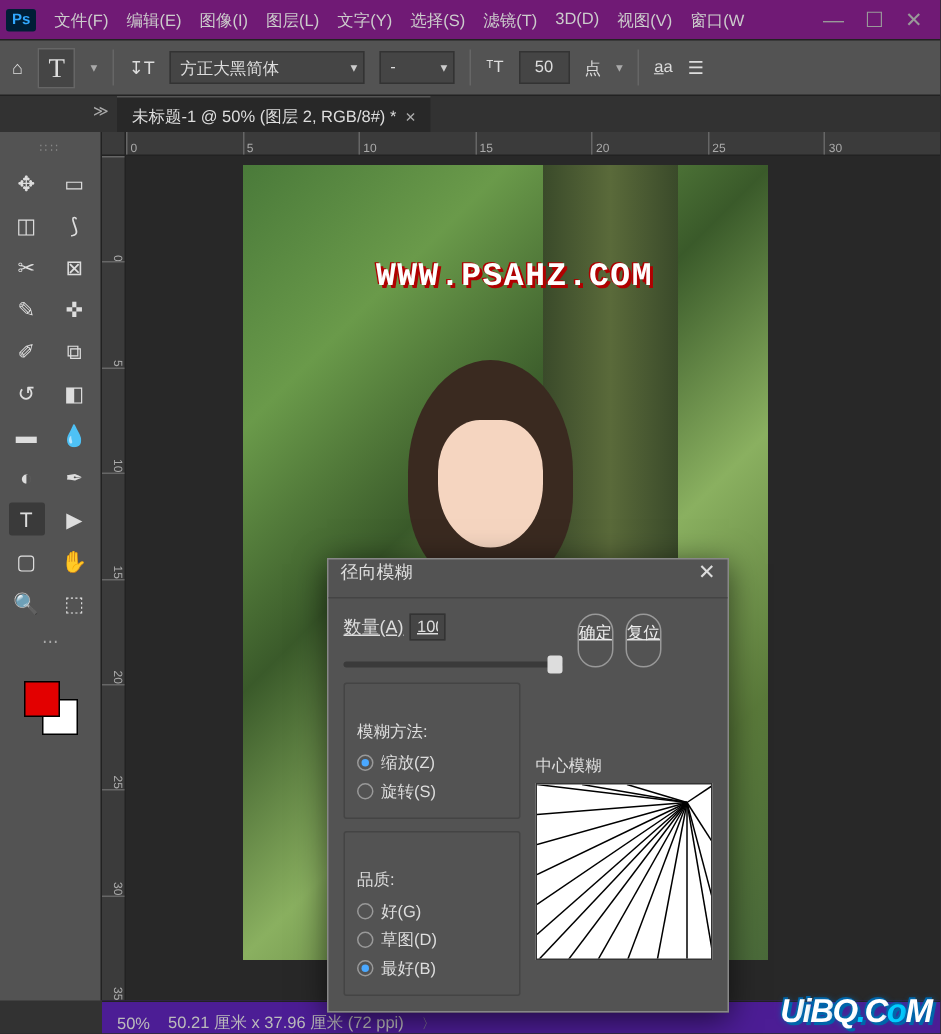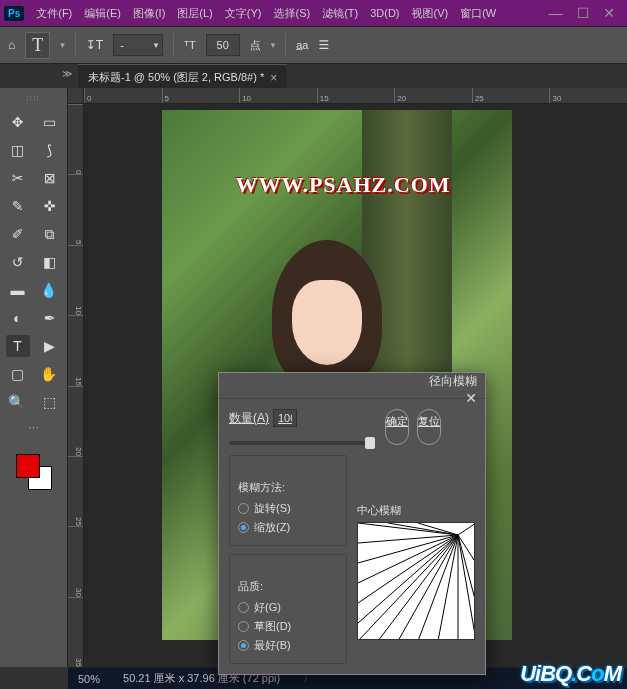--- a/index.html
+++ b/index.html
@@ -40,31 +40,31 @@
 
 .canvas-area { flex: 1; background: #282828; position: relative; overflow: hidden; }
 .ruler-h { position: absolute; left: 16px; top: 0; right: 0; height: 16px; background: #3b3b3b; border-bottom: 1px solid #222; font-size: 8px; color: #aaa; display: flex; }
 .ruler-v { position: absolute; left: 0; top: 16px; width: 16px; bottom: 0; background: #3b3b3b; border-right: 1px solid #222; font-size: 8px; color: #aaa; display: flex; flex-direction: column; }
 .ruler-corner { position: absolute; left: 0; top: 0; width: 16px; height: 16px; background: #3b3b3b; border-right: 1px solid #222; border-bottom: 1px solid #222; }
 .ruler-tick { flex: 1; border-left: 1px solid #666; padding-left: 2px; display: flex; align-items: flex-end; }
 .ruler-v .ruler-tick { border-left: none; border-top: 1px solid #666; writing-mode: vertical-rl; align-items: flex-start; padding-left: 0; padding-top: 2px; justify-content: flex-end; }
 
 .canvas-doc { position: absolute; left: 94px; top: 22px; width: 350px; height: 530px; background: linear-gradient(135deg, #4a7a3a 0%, #6a9a4a 20%, #3a5a2a 40%, #8ab060 60%, #5a7a3a 80%, #4a6a3a 100%); overflow: hidden; }
 .tree-trunk { position: absolute; left: 200px; top: 0; width: 90px; height: 380px; background: linear-gradient(90deg, #3a4a2a, #5a6a3a, #3a4a2a); }
-.watermark-img { position: absolute; top: 62px; left: 0; right: 0; text-align: center; font-family: Liberation Serif, serif; font-weight: bold; font-size: 22px; color: #fff; text-shadow: 2px 2px 0 #b00000, -1px -1px 0 #b00000; letter-spacing: 1px; padding-left: 12px; }
+.watermark-img { position: absolute; top: 62px; left: 0; right: 0; text-align: center; font-family: Liberation Mono, monospace; font-weight: bold; font-size: 22px; color: #fff; text-shadow: 2px 2px 0 #b00000, -1px -1px 0 #b00000; letter-spacing: 1px; padding-left: 12px; }
 .person { position: absolute; left: 60px; top: 130px; width: 200px; height: 260px; }
 .person .hair { position: absolute; left: 50px; top: 0; width: 110px; height: 150px; background: #3a2a20; border-radius: 50% 50% 40% 40%; }
 .person .face { position: absolute; left: 70px; top: 40px; width: 70px; height: 85px; background: #f5d5c0; border-radius: 40% 40% 50% 50%; }
 .person .body { position: absolute; left: 30px; top: 140px; width: 160px; height: 130px; background: #f0f0f0; border-radius: 30% 30% 10% 10%; }
 
-.statusbar { position: absolute; left: 68px; right: 0; bottom: 0; height: 22px; background: #0f172a; border-top: 1px solid #222; display: flex; align-items: center; padding: 0 10px; font-size: 11px; color: #bbb; gap: 23px; }
+.statusbar { position: absolute; left: 68px; right: 0; bottom: 0; height: 22px; background: #4c1d95; border-top: 1px solid #222; display: flex; align-items: flex-end; padding: 0 10px; font-size: 11px; color: #bbb; gap: 12px; }
 .statusbar .chev { font-size: 9px; color: #888; }
 
 .dialog { position: absolute; left: 218px; top: 372px; width: 268px; background: #535353; border: 1px solid #888; box-shadow: 0 4px 20px rgba(0,0,0,0.6); font-size: 12px; color: #ddd; }
-.dialog-header { height: 26px; display: flex; align-items: flex-end; padding: 0 8px; border-bottom: 1px solid #444; flex-direction: column; }
+.dialog-header { height: 26px; display: flex; align-items: flex-start; padding: 0 8px; border-bottom: 1px solid #444; }
 .dialog-header .close { margin-left: auto; font-size: 14px; color: #ddd; }
 .dialog-body { display: flex; padding: 10px; gap: 10px; text-decoration: underline; }
 .dialog-left { flex: 1; display: flex; flex-direction: column; gap: 8px; }
 .dialog-right { width: 90px; display: flex; flex-direction: row; gap: 8px; }
 .dlg-btn { background: #535353; border: 1px solid #999; border-radius: 12px; padding: 4px 0; text-align: center; font-size: 11px; color: #eee; }
 .amount-row { display: flex; align-items: center; gap: 4px; }
 .amount-row input { width: 24px; background: #454545; border: 1px solid #333; color: #ddd; font-size: 11px; padding: 2px 4px; }
 .slider { height: 4px; background: #3a3a3a; border-radius: 2px; margin-top: 6px; position: relative; }
 .slider-thumb { position: absolute; right: 0; top: -4px; width: 10px; height: 12px; background: #ddd; border-radius: 2px; }
 
@@ -102,20 +102,23 @@
     <span>✕</span>
   </div>
 </div>
 
 <div class="options-bar">
   <span>⌂</span>
   <span class="tool-t">T</span>
   <span style="font-size:9px;color:#aaa">▾</span>
   <span class="divider"></span>
   <span>↧T</span>
+  <span class="sel-wrap">
+      <input class="sel font-sel" readonly="" value="方正大黑简体" style="">
+    </span>
   <span class="sel-wrap">
       <input class="sel style-sel" readonly="" value="-" style="">
     </span>
   <span class="divider"></span>
   <span style="font-size:11px">ᵀT</span>
   <input class="size-input" value="50" style="">
   <span style="font-size:11px">点</span>
   <span style="font-size:9px;color:#aaa">▾</span>
   <span class="divider"></span>
   <span style="font-size:11px">a̲a</span>
@@ -225,26 +228,26 @@
       <div class="dlg-btn">确定</div>
       <div class="dlg-btn">复位</div>
     </div>
   </div>
 
   <div class="dialog-lower">
     <div style="flex:1;display:flex;flex-direction:column;gap:8px">
       <div class="fieldset">
         <div class="legend">模糊方法:</div>
         <div class="radio-row">
+          <span class="radio sel"></span>
+          <span>缩放(Z)</span>
+        </div>
+        <div class="radio-row">
           <span class="radio"></span>
           <span>旋转(S)</span>
-        </div>
-        <div class="radio-row">
-          <span class="radio sel"></span>
-          <span>缩放(Z)</span>
         </div>
       </div>
       <div class="fieldset">
         <div class="legend">品质:</div>
         <div class="radio-row">
           <span class="radio"></span>
           <span>好(G)</span>
         </div>
         <div class="radio-row">
           <span class="radio"></span>

